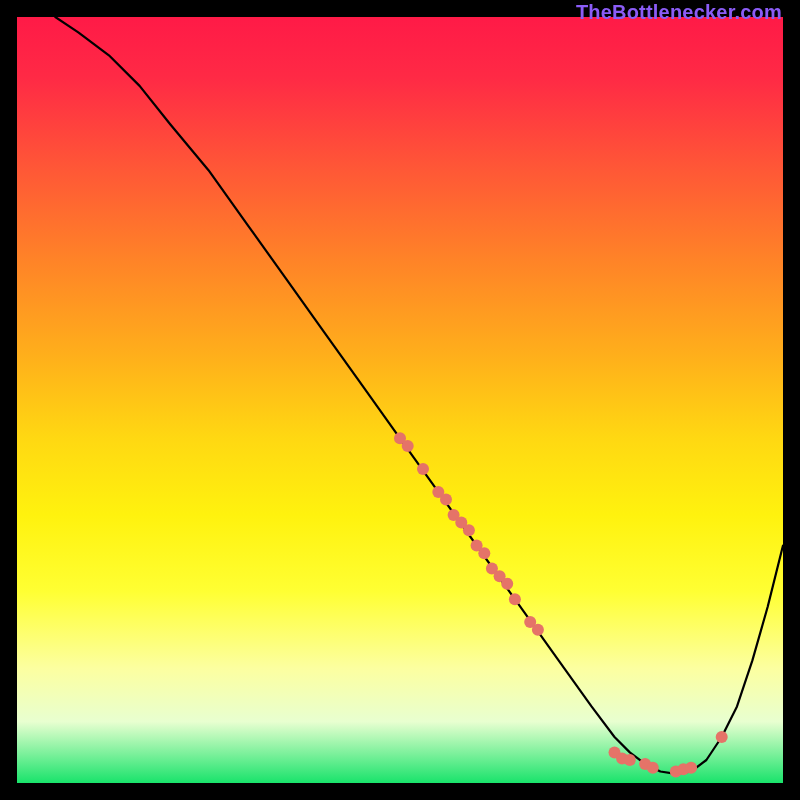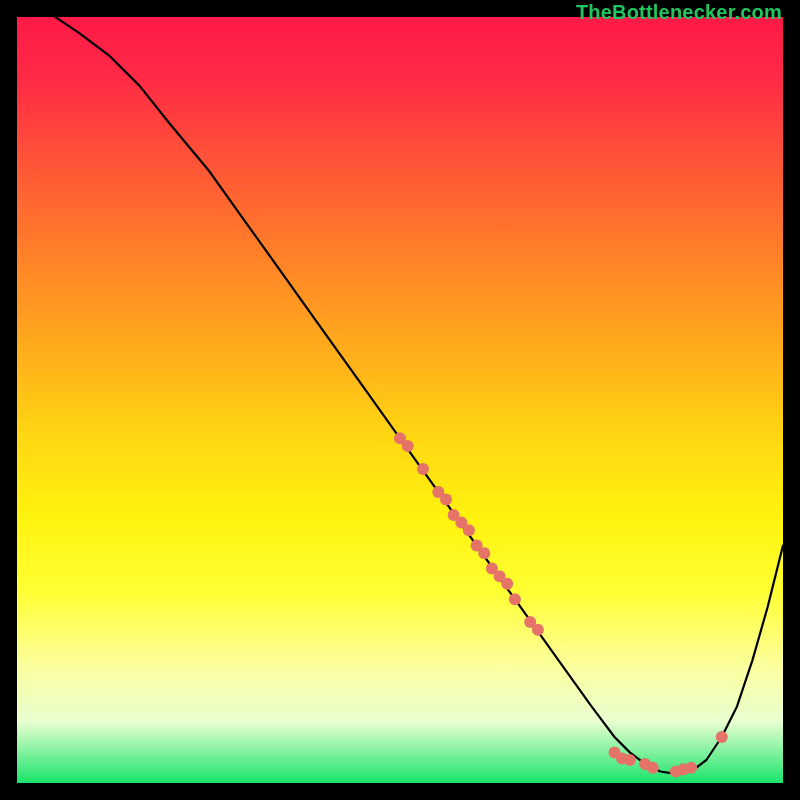--- a/index.html
+++ b/index.html
@@ -28,21 +28,21 @@
       #ffff33 75%,
       #fcffa0 85%,
       #e8ffd0 92%,
       #19e36b 100%
     );
   }
   .attribution {
     position: absolute;
     top: 1px;
     right: 18px;
-    color: #22c55e;
+    color: #8b5cf6;
     font-size: 20px;
     font-weight: 600;
     letter-spacing: 0.2px;
   }
   svg.plot {
     position: absolute;
     left: 0;
     top: 0;
   }
   .curve {

